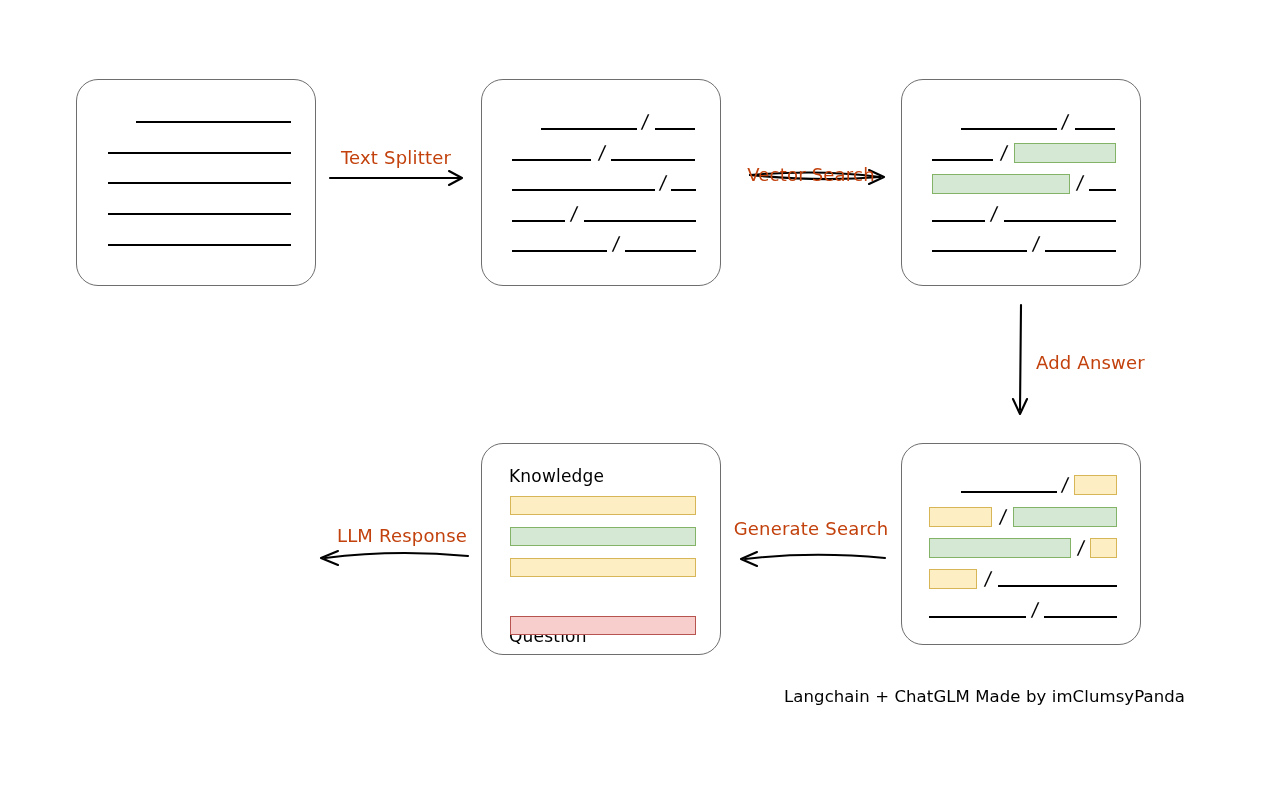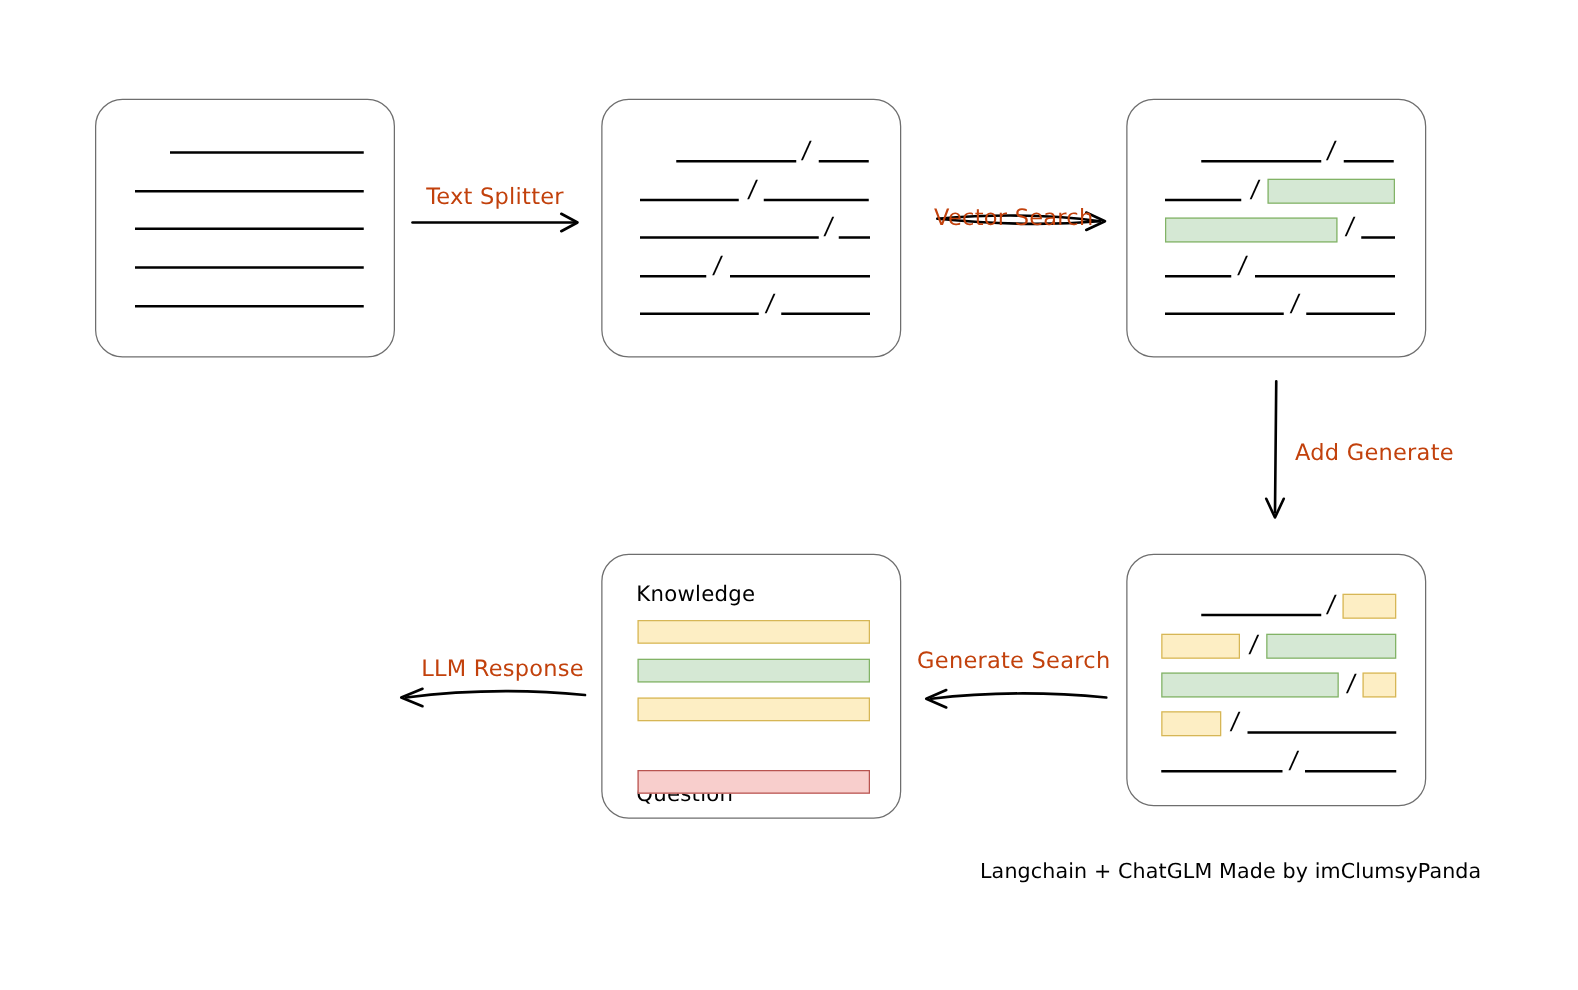--- a/index.html
+++ b/index.html
@@ -153,21 +153,21 @@
     <g>
       <path class="stroke" d="M 468 556 Q 395 549 325 558"></path>
       <path class="head" d="M 338 551 L 321 558 L 338 565"></path>
     </g>
   </svg>
 
   <div class="edge-label center" style="left:396px; top:147px;">Text Splitter</div>
 
   <div class="edge-label center" style="left:811px; top:164px;">Vector Search</div>
 
-  <div class="edge-label" style="left:1036px; top:352px;">Add Generate</div>
+  <div class="edge-label" style="left:1036px; top:352px;">Add Answer</div>
 
   <div class="edge-label center" style="left:811px; top:518px;">Generate Search</div>
 
   <div class="edge-label center" style="left:390px; top:525px;margin-left:12px;">LLM Response</div>
 
   <div class="card" style="left:76px; top:79px; width:240px; height:207px;">
     <div class="card-inner">
       <div class="rule" style="left:59px; top:41px; width:155px;"></div>
       <div class="rule" style="left:31px; top:72px; width:183px;"></div>
       <div class="rule" style="left:31px; top:102px; width:183px;"></div>

